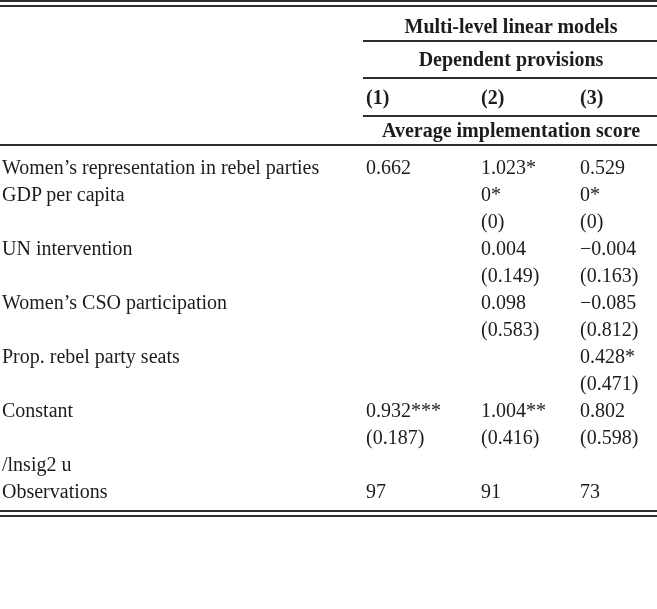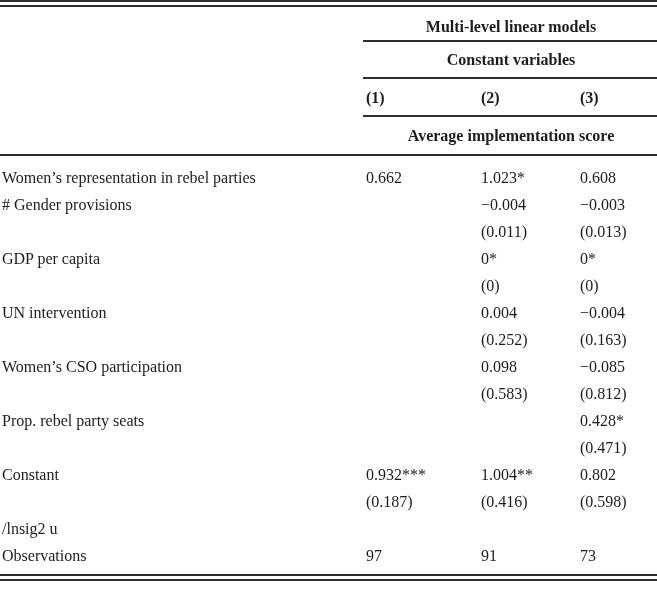--- a/index.html
+++ b/index.html
@@ -2,31 +2,31 @@
 <html style="--rule: #2e2e2e; --txt: #1c1c1c; --bg: #ffffff;"><head>
 <meta charset="utf-8">
 <style>
   :root { --rule:#2e2e2e; --txt:#1c1c1c; --bg:#ffffff; }
   * { margin:0; padding:0; box-sizing:border-box; }
   html,body { width:657px; height:609px; background:var(--bg); }
   body { font-family:"Liberation Serif","DejaVu Serif",serif; color:var(--txt); }
   .sheet { width:657px; }
   .double-rule { height:7px; border-top:2px solid var(--rule); border-bottom:2px solid var(--rule); }
   .spacer { height:5px; }
-  table { width:657px; border-collapse:collapse; table-layout:fixed; font-size:16px; line-height:27px; }
+  table { width:657px; border-collapse:collapse; table-layout:fixed; font-size:20px; line-height:27px; }
   col.c-label { width:363px; } col.c1 { width:115px; } col.c2 { width:99px; } col.c3 { width:80px; }
   td { padding:0 0 0 2px; vertical-align:middle; white-space:nowrap; overflow:hidden; font-weight:normal; text-align:left; }
   td.val { padding-left:3px; }
   .hdr { font-weight:bold; text-align:center; }
   .numhdr { font-weight:bold; text-align:left; }
   .rule { border-bottom:2px solid var(--rule); }
   tr.h1 td { height:34px; } tr.h1 td.c { padding-top:5px; }
   tr.h2 td { height:37px; }
   tr.h3 td { height:38px; }
-  tr.h4 td { height:39px; }
+  tr.h4 td { height:29px; }
   tr.body td { height:27px; }
   tr.first td { height:35px; padding-top:8px; }
 </style>
 </head>
 <body>
 
 <div class="sheet">
 
   <div class="double-rule"></div>
 
@@ -39,54 +39,42 @@
     </colgroup>
 
     <tbody>
         <tr class="h1">
       <td></td>
       <td colspan="3" class="hdr rule c">Multi-level linear models</td>
     </tr>
 
     <tr class="h2">
       <td></td>
-      <td colspan="3" class="hdr rule">Constant variables</td>
+      <td colspan="3" class="hdr rule">Dependent provisions</td>
     </tr>
 
     <tr class="h3">
       <td></td>
       <td class="numhdr rule val">(1)</td>
       <td class="numhdr rule val">(2)</td>
       <td class="numhdr rule val">(3)</td>
     </tr>
 
     <tr class="h4">
       <td class="rule"></td>
       <td colspan="3" class="hdr rule">Average implementation score</td>
     </tr>
 
     <tr class="body first">
       <td class="lbl">Women’s representation in rebel parties</td>
       <td class="val">0.662</td>
       <td class="val">1.023*</td>
-      <td class="val">0.608</td>
+      <td class="val">0.529</td>
     </tr>
 
-    <tr class="body">
-      <td class="lbl"># Gender provisions</td>
-      <td class="val"></td>
-      <td class="val">−0.004</td>
-      <td class="val">−0.003</td>
-    </tr>
-    <tr class="body">
-      <td class="lbl"></td>
-      <td class="val"></td>
-      <td class="val">(0.011)</td>
-      <td class="val">(0.013)</td>
-    </tr>
 
     <tr class="body">
       <td class="lbl">GDP per capita</td>
       <td class="val"></td>
       <td class="val">0*</td>
       <td class="val">0*</td>
     </tr>
     <tr class="body">
       <td class="lbl"></td>
       <td class="val"></td>
@@ -96,21 +84,21 @@
 
     <tr class="body">
       <td class="lbl">UN intervention</td>
       <td class="val"></td>
       <td class="val">0.004</td>
       <td class="val">−0.004</td>
     </tr>
     <tr class="body">
       <td class="lbl"></td>
       <td class="val"></td>
-      <td class="val">(0.252)</td>
+      <td class="val">(0.149)</td>
       <td class="val">(0.163)</td>
     </tr>
 
     <tr class="body">
       <td class="lbl">Women’s CSO participation</td>
       <td class="val"></td>
       <td class="val">0.098</td>
       <td class="val">−0.085</td>
     </tr>
     <tr class="body">

